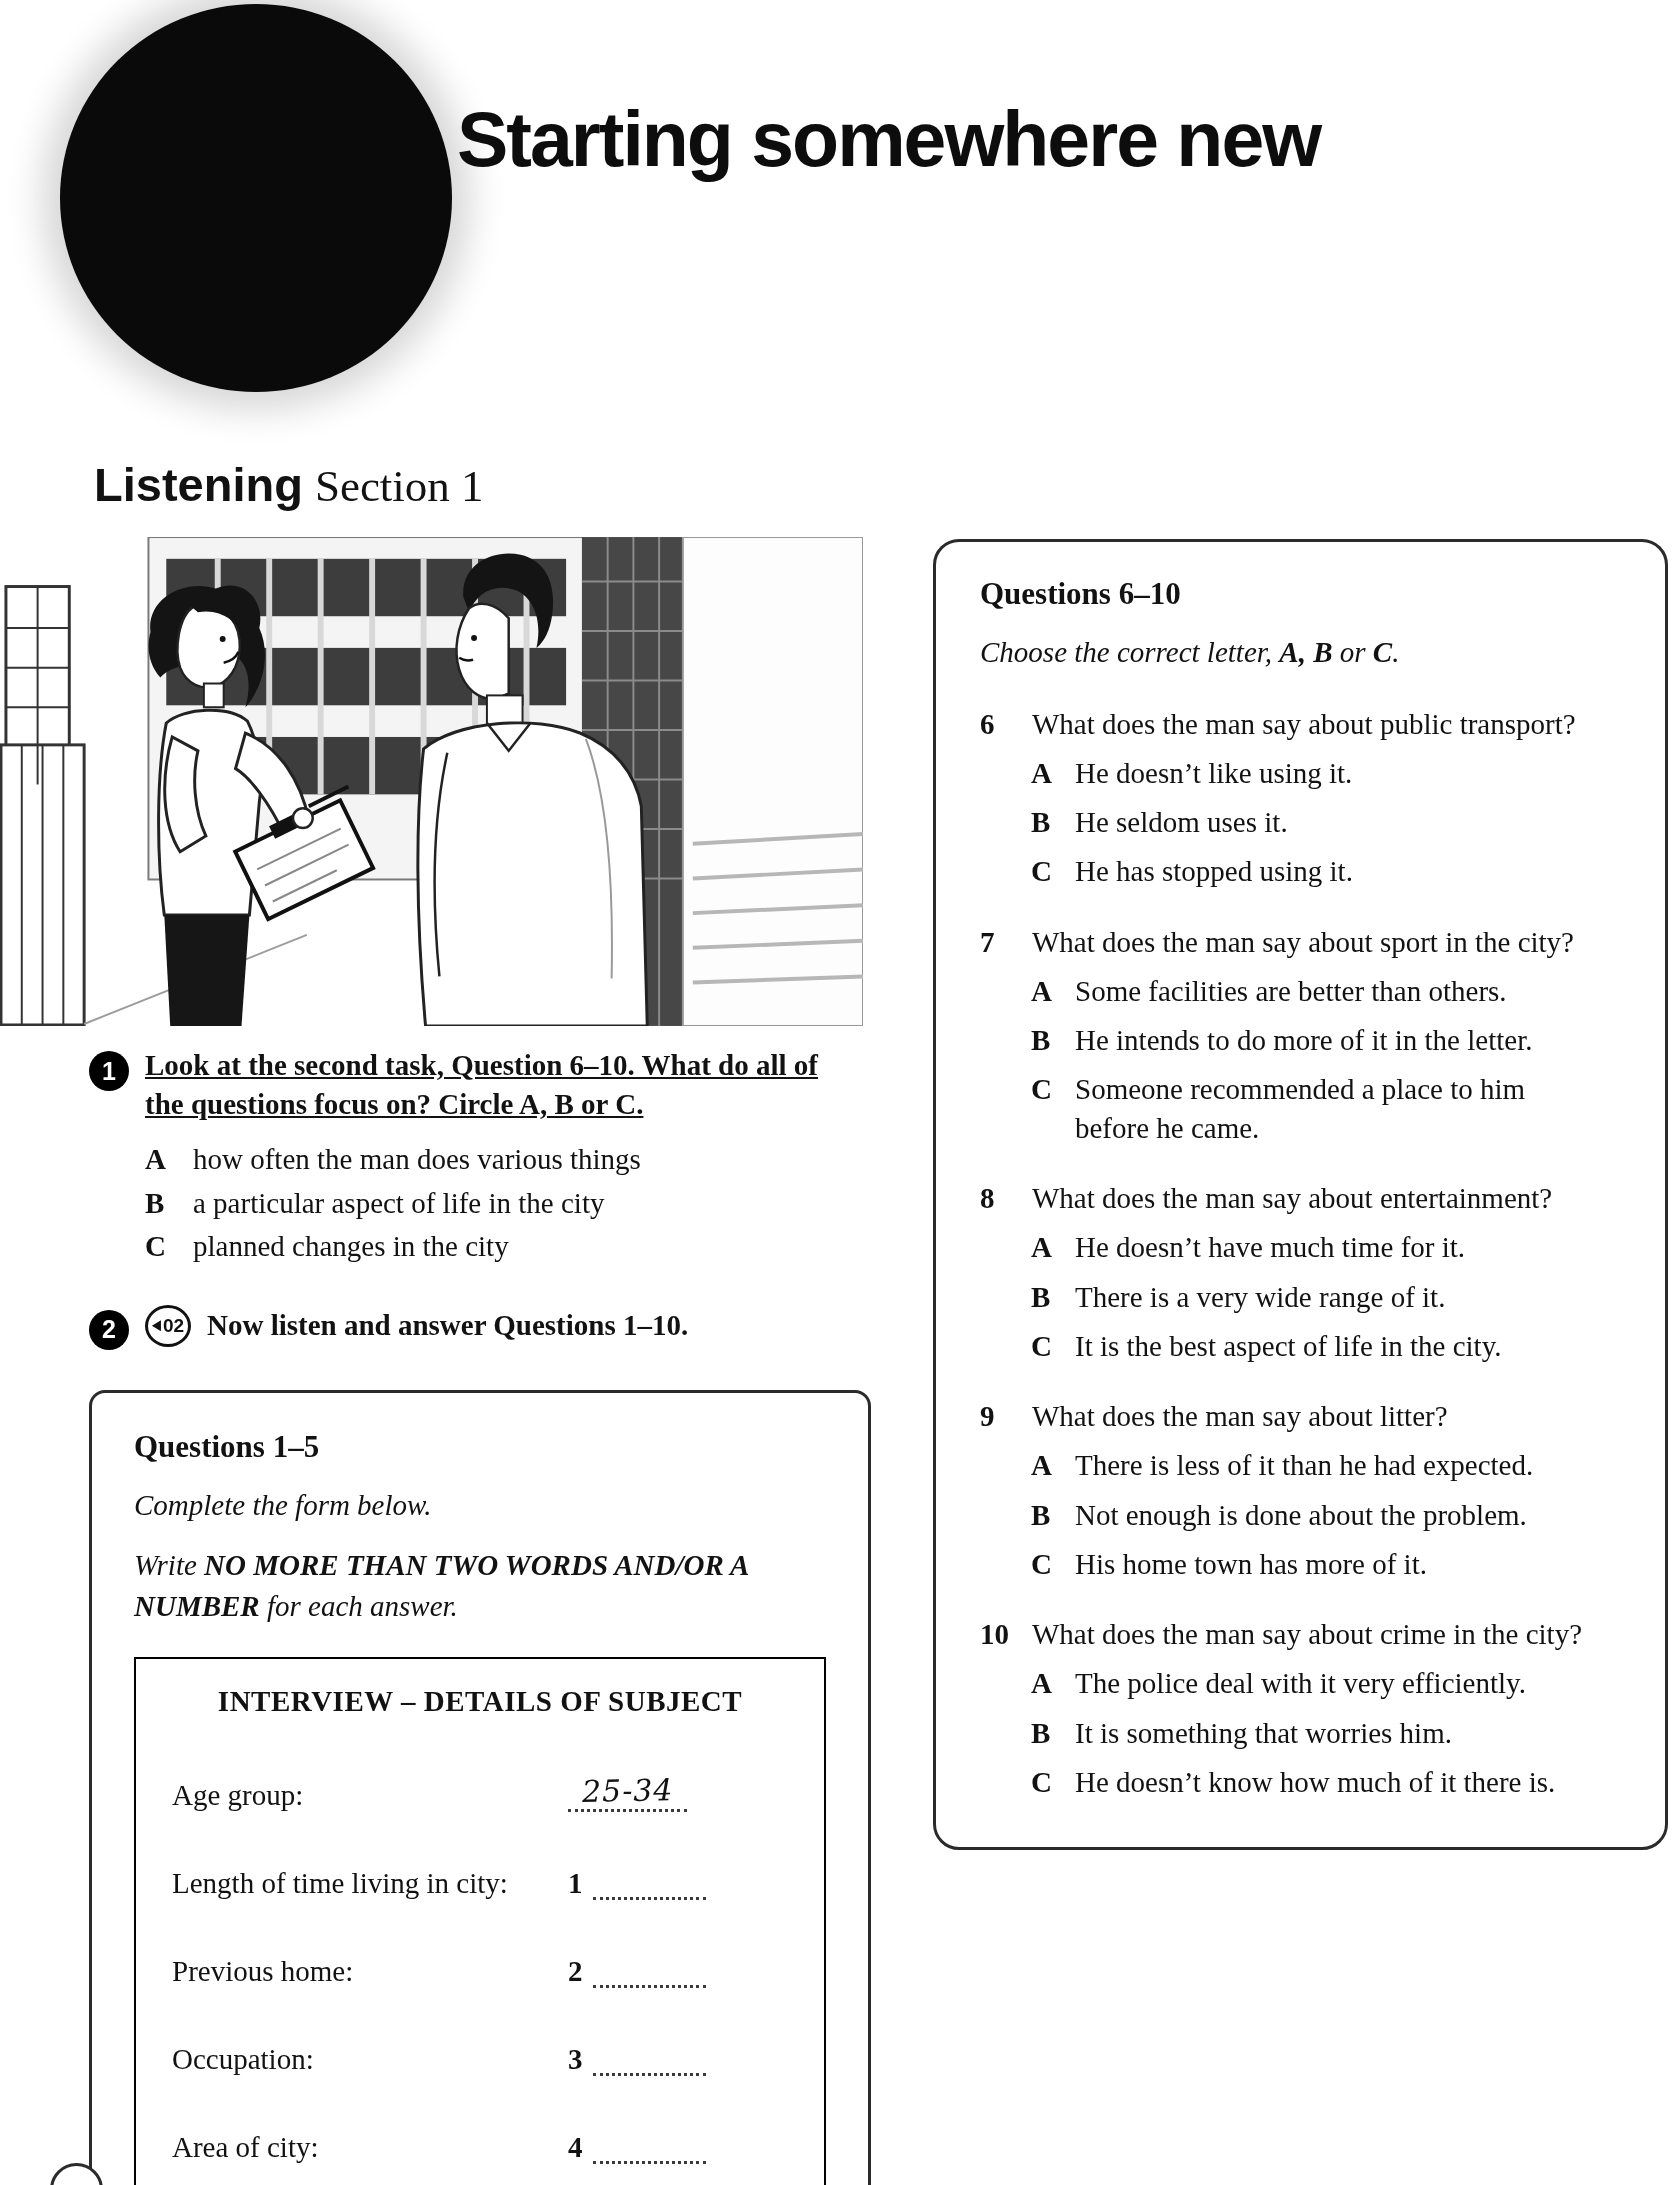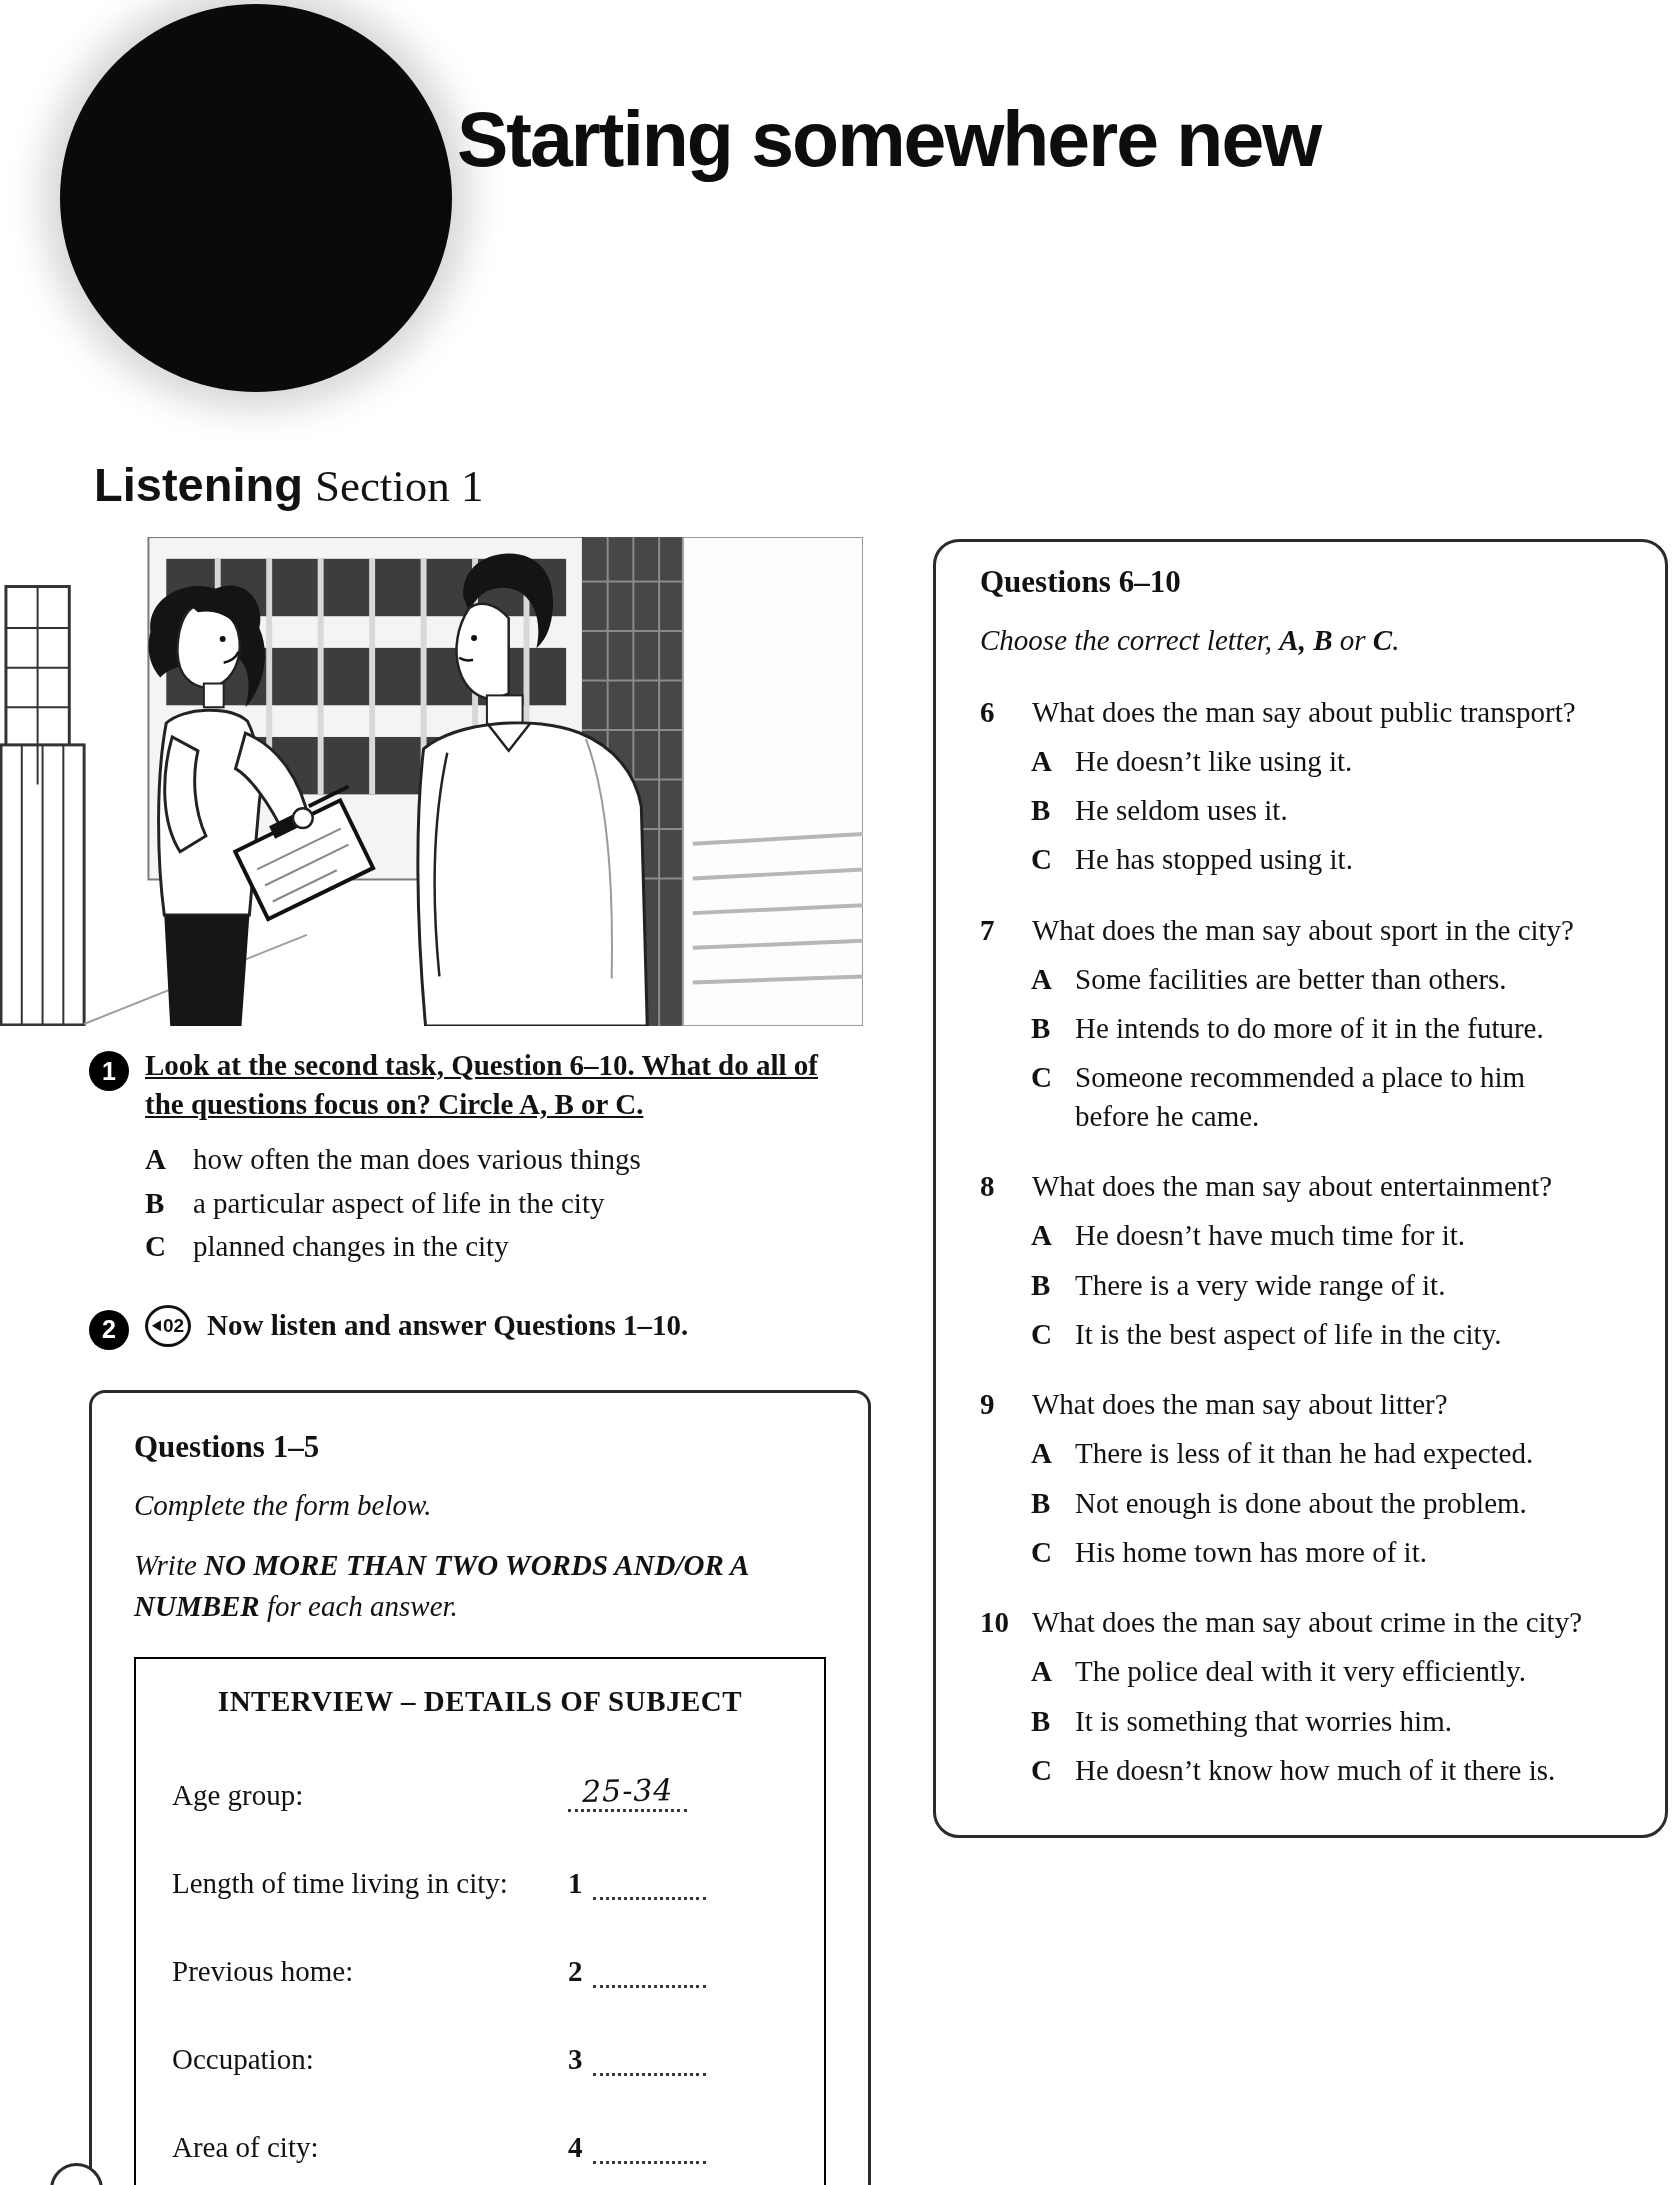--- a/index.html
+++ b/index.html
@@ -84,21 +84,21 @@
   .answer-line { border-bottom:3.5px dotted #3a3a3a; padding:0 14px 1px 14px; }
   .handwritten {
     font-family:"DejaVu Serif", serif; font-style:italic; font-size:30px;
     letter-spacing:1px; display:inline-block; transform:rotate(-1.2deg);
   }
 
   
   .qbox {
     margin:2px 0 0 34px; width:735px;
     border:3px solid #2b2b2b; border-radius:26px;
-    padding:22px 40px 46px 44px; background:#fff; min-height:1279px;
+    padding:34px 40px 46px 44px; background:#fff; min-height:1279px;
   }
   .question { margin-top:32px; }
   .q-line { display:flex; gap:16px; font-size:29px; line-height:1.32; }
   .q-line .qn { font-weight:bold; flex:0 0 36px; }
   .q-options { margin:10px 0 0 51px; }
   .q-opt { display:flex; gap:18px; font-size:29px; line-height:1.32; margin-top:11px; }
   .q-opt .letter { font-weight:bold; flex:0 0 26px; }
 
   
   .page-num-circle {
@@ -342,21 +342,21 @@
             <span class="qn">7</span>
             <span class="q-text">What does the man say about sport in the city?</span>
           </div>
           <div class="q-options">
             <div class="q-opt">
                 <span class="letter">A</span>
                 <span>Some facilities are better than others.</span>
               </div>
             <div class="q-opt">
                 <span class="letter">B</span>
-                <span>He intends to do more of it in the future.</span>
+                <span>He intends to do more of it in the letter.</span>
               </div>
             <div class="q-opt">
                 <span class="letter">C</span>
                 <span style="max-width:515px;">Someone recommended a place to him before he came.</span>
               </div>
           </div>
         </div>
 
         <div class="question">
           <div class="q-line">

